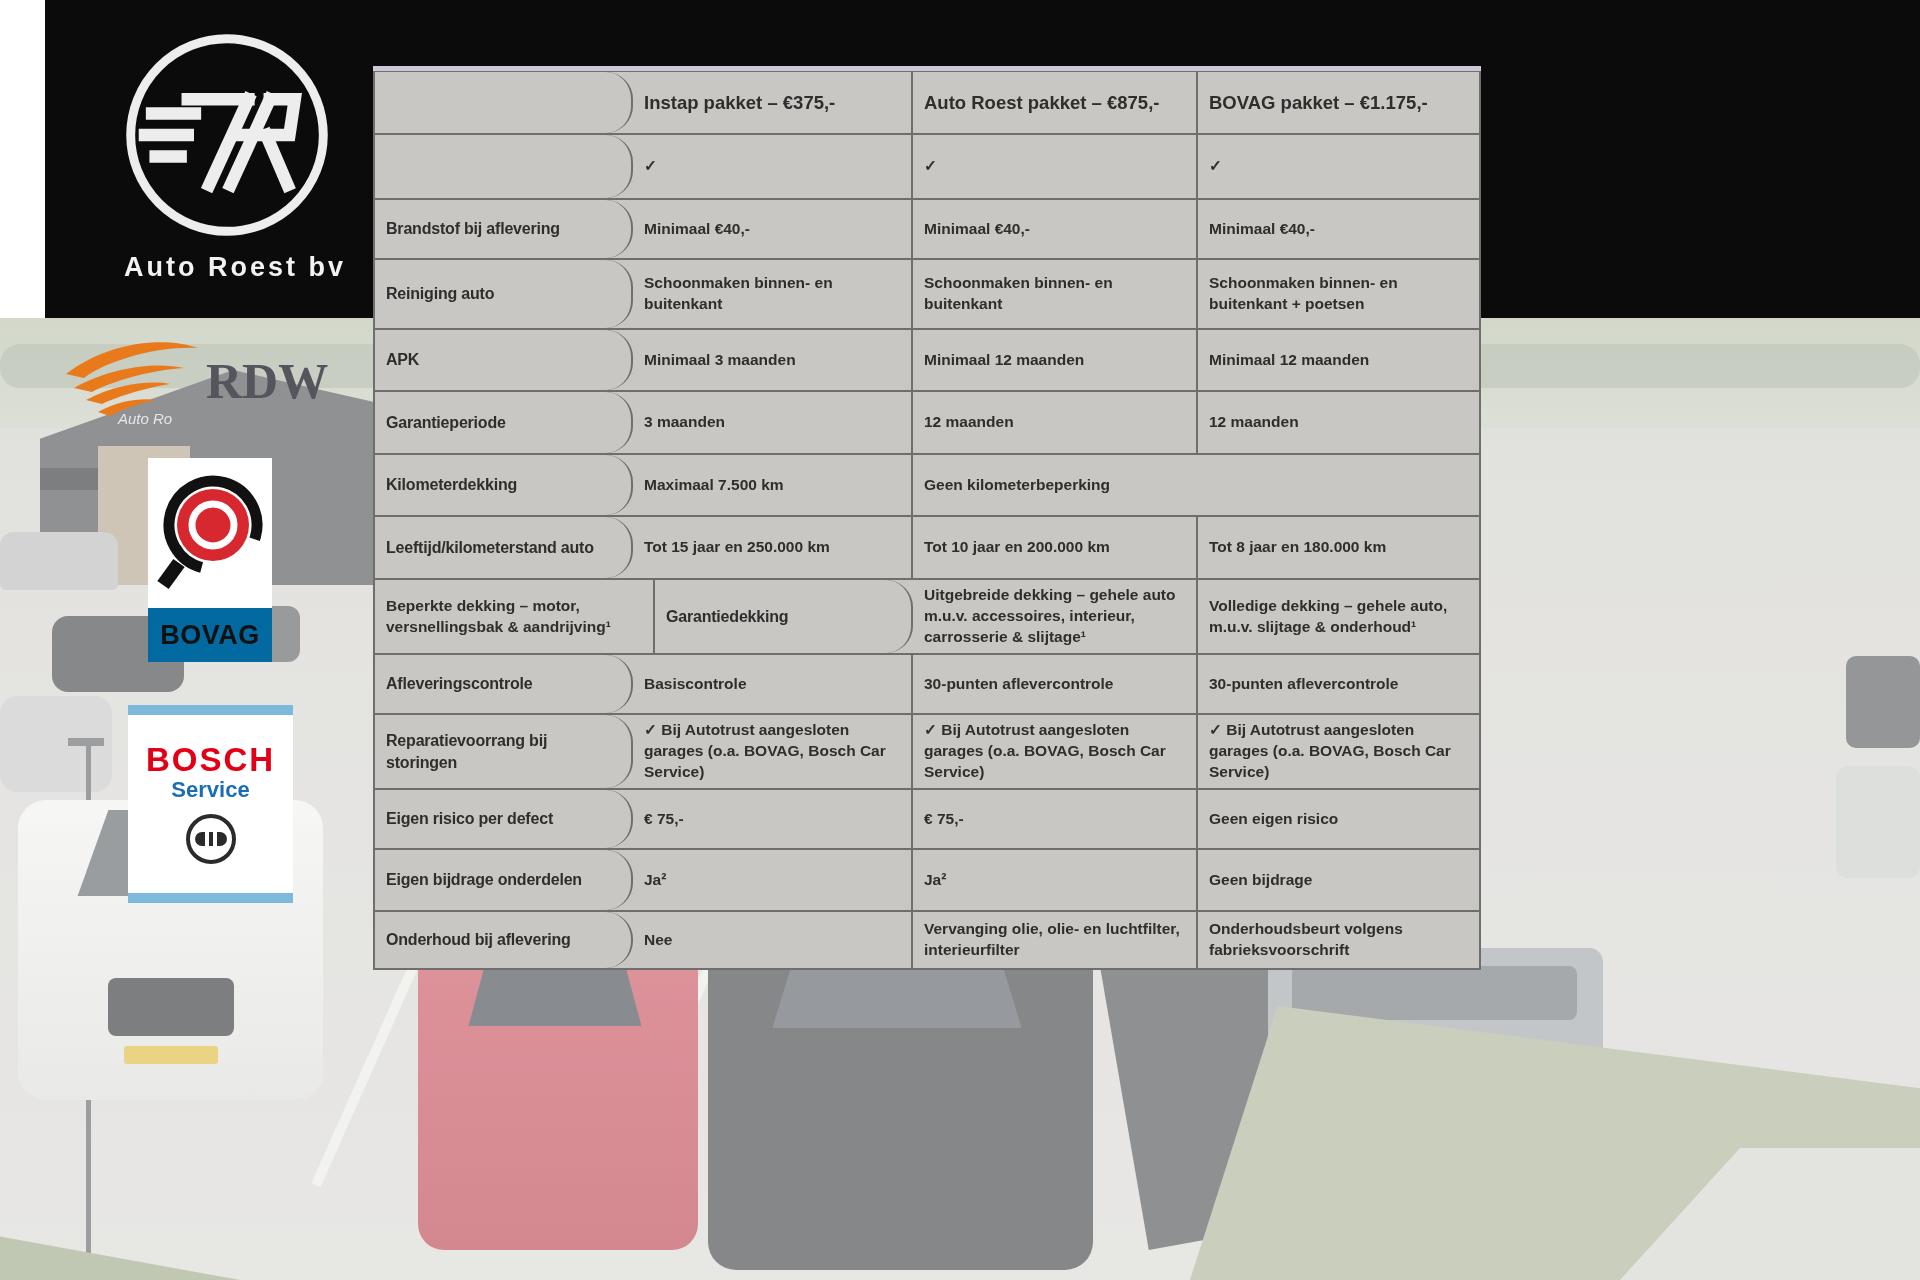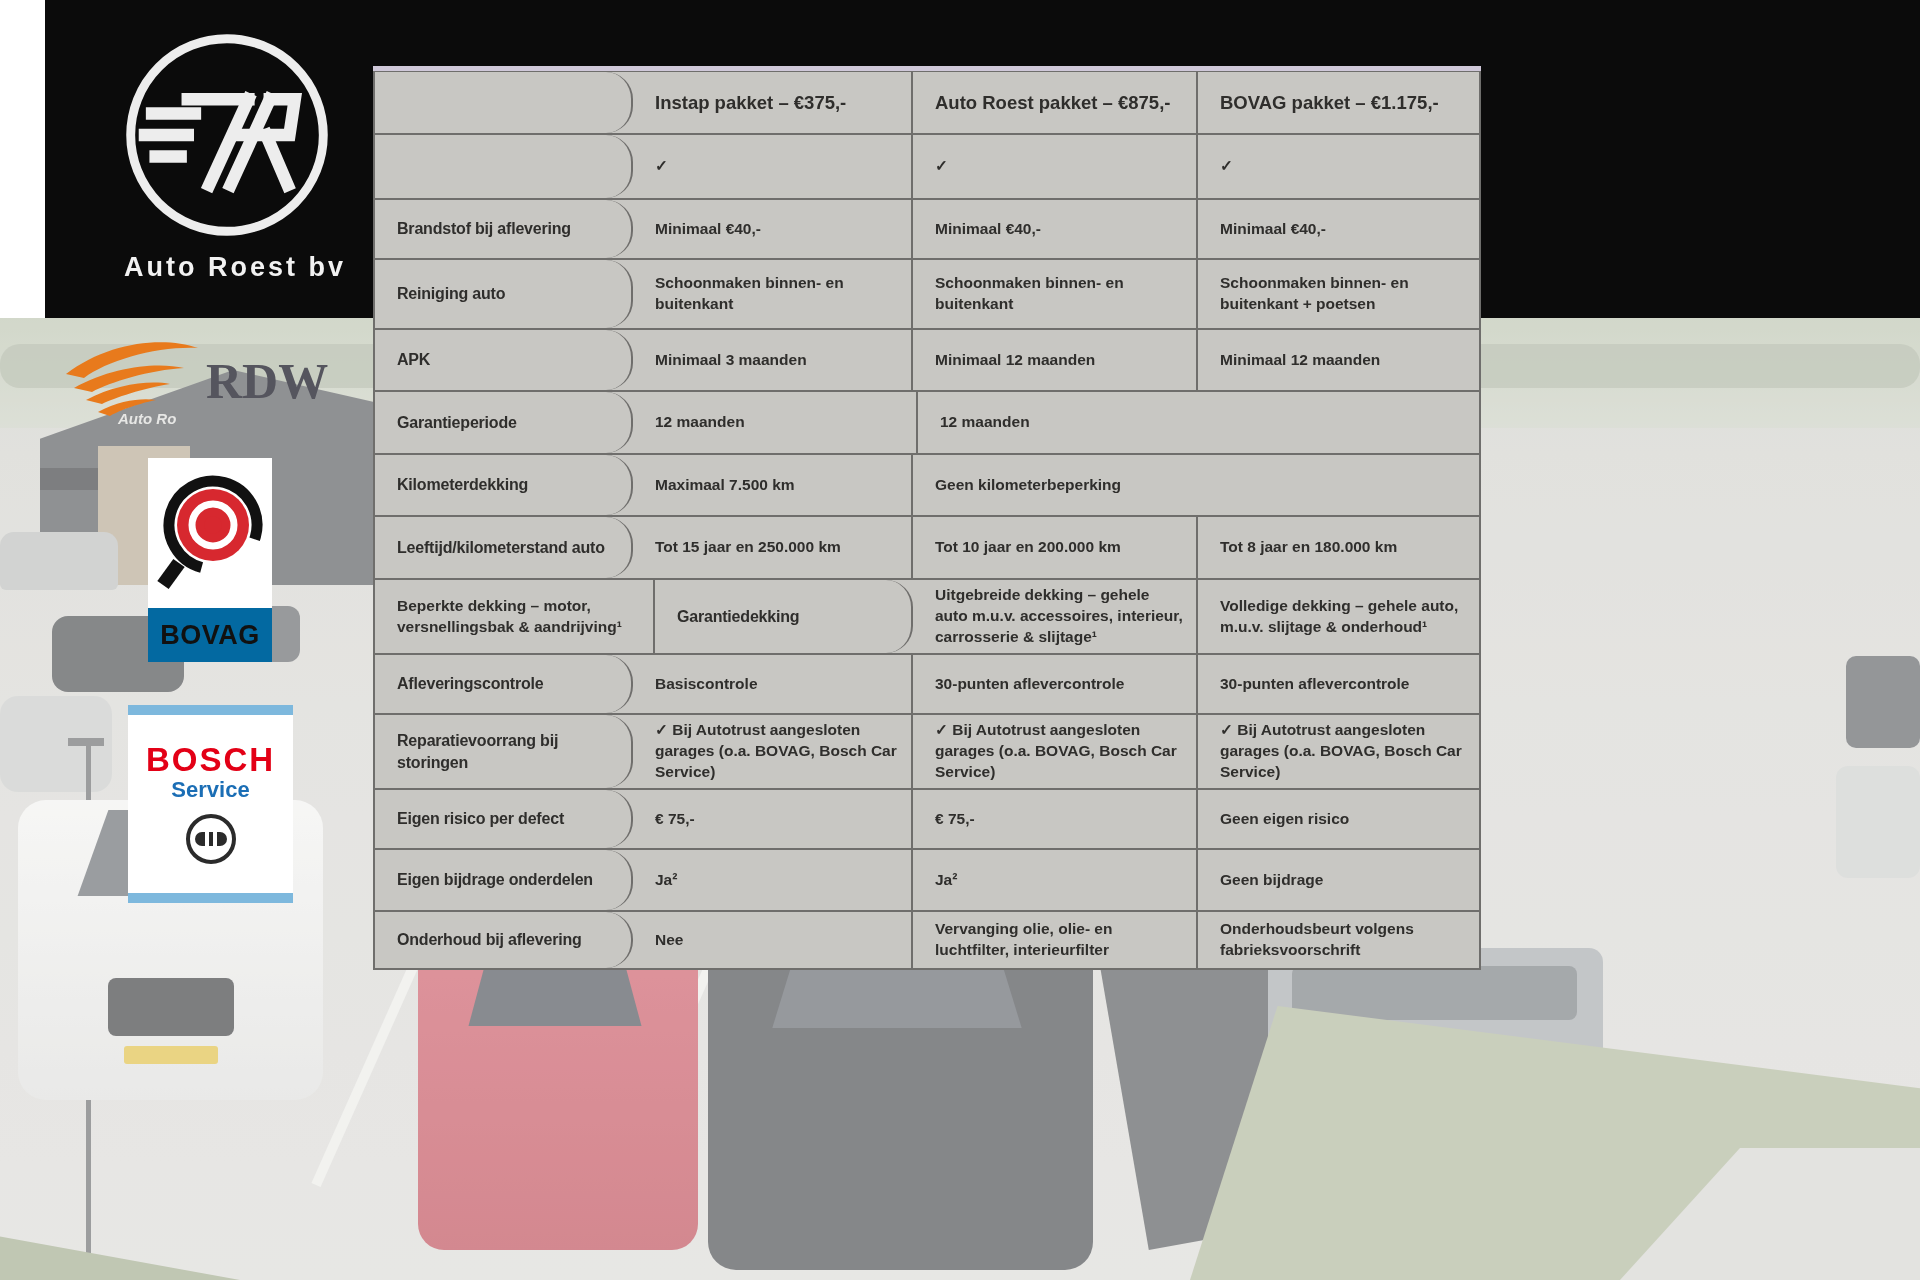--- a/index.html
+++ b/index.html
@@ -21,21 +21,21 @@
   
   .photo { position:absolute; left:0; top:318px; width:1920px; height:962px; z-index:1;
     background:linear-gradient(180deg,#c8ccc0 0%, #cfcfc9 14%, #d4d3cf 40%, #d9d8d4 100%); overflow:hidden; }
   .photo > div { position:absolute; }
   .ph-field   { left:0; top:0; width:1920px; height:110px; background:linear-gradient(180deg,#b7c0aa,#c7ccbe); }
   .ph-trees   { left:0; top:26px; width:1920px; height:44px; background:#9fa894; opacity:.75; border-radius:20px; }
   .ph-building{ left:40px; top:52px; width:345px; height:215px; background:#4b4e52;
                 clip-path:polygon(0 32%, 56% 0, 100% 16%, 100% 100%, 0 100%); }
   .ph-door    { left:98px; top:128px; width:92px; height:139px; background:#b1a28a; }
   .ph-banner  { left:40px; top:150px; width:58px; height:22px; background:#2e3032; }
-  .ph-sign    { left:118px; top:92px; color:#d9d9d6; font-size:15px; font-weight:bold; font-style:italic; }
+  .ph-sign    { left:118px; top:92px; color:#d9d9d6; font-size:15px; font-weight:normal; font-style:italic; }
   .ph-car-s1  { left:0;   top:214px; width:118px; height:58px; background:#b6b8b6; border-radius:14px 14px 6px 6px; }
   .ph-car-b1  { left:52px; top:298px; width:132px; height:76px; background:#3d3f42; border-radius:16px; }
   .ph-car-d1  { left:182px; top:288px; width:118px; height:56px; background:#5a5d60; border-radius:12px; }
   .ph-car-s2  { left:0;   top:378px; width:112px; height:96px; background:#c4c6c4; border-radius:18px; }
   .ph-pole    { left:86px; top:428px; width:5px;  height:534px; background:#5f6163; }
   .ph-pole-head{ left:68px; top:420px; width:36px; height:8px; background:#5f6163; }
   .ph-suv     { left:18px; top:482px; width:305px; height:300px; background:linear-gradient(180deg,#f1f1ef,#dcdcda); border-radius:28px; }
   .ph-suv-ws  { left:60px; top:492px; width:220px; height:86px; background:#5d6166; clip-path:polygon(8% 100%, 22% 0, 78% 0, 92% 100%); border-radius:8px; }
   .ph-suv-gr  { left:108px; top:660px; width:126px; height:58px; background:#2e2f31; border-radius:8px; }
   .ph-suv-pl  { left:124px; top:728px; width:94px; height:18px; background:#ddba37; border-radius:3px; }
@@ -73,21 +73,21 @@
   
   .pkg-table {
     position:absolute; left:373px; top:70px; width:1108px; height:900px; z-index:4;
     background:#c8c7c3; border:2px solid #6f6e6c; box-sizing:border-box;
     color:#2f2e2c;
   }
   .pkg-table::before { content:''; position:absolute; left:-2px; top:-6px; width:1108px; height:5px; background:#cfc8d9; }
   .trow { display:flex; border-bottom:2px solid #6f6e6c; box-sizing:border-box; }
   .trow:last-child { border-bottom:none; }
   .cell { box-sizing:border-box; border-right:2px solid #6f6e6c; display:flex; align-items:center;
-          padding:4px 10px 4px 22px; font-weight:bold; }
+          padding:4px 10px 4px 11px; font-weight:bold; }
   .cell:last-child { border-right:none; }
   .cell.label { width:258px; font-size:16px; letter-spacing:-0.2px;border-radius:27px; }
   .cell.c1 { width:280px; font-size:15.5px; }
   .cell.c2 { width:285px; font-size:15.5px; }
   .cell.c3 { width:281px; font-size:15.5px; }
   .thead { height:63px; }
   .thead .cell { font-size:18.5px; }
   .cell .inner { line-height:1.35; }
 </style>
 </head>
@@ -243,20 +243,23 @@
             <span class="inner">Minimaal 12 maanden</span>
           </div>
           <div class="cell c3">
             <span class="inner">Minimaal 12 maanden</span>
           </div>
         </div>
         <div class="trow" style="height: 63px;">
           <div class="cell label">
             <span class="inner">Garantieperiode</span>
           </div>
+          <div class="cell c1">
+            <span class="inner">3 maanden</span>
+          </div>
           <div class="cell c2">
             <span class="inner">12 maanden</span>
           </div>
           <div class="cell c3">
             <span class="inner">12 maanden</span>
           </div>
         </div>
         <div class="trow" style="height: 62px;">
           <div class="cell label">
             <span class="inner">Kilometerdekking</span>

